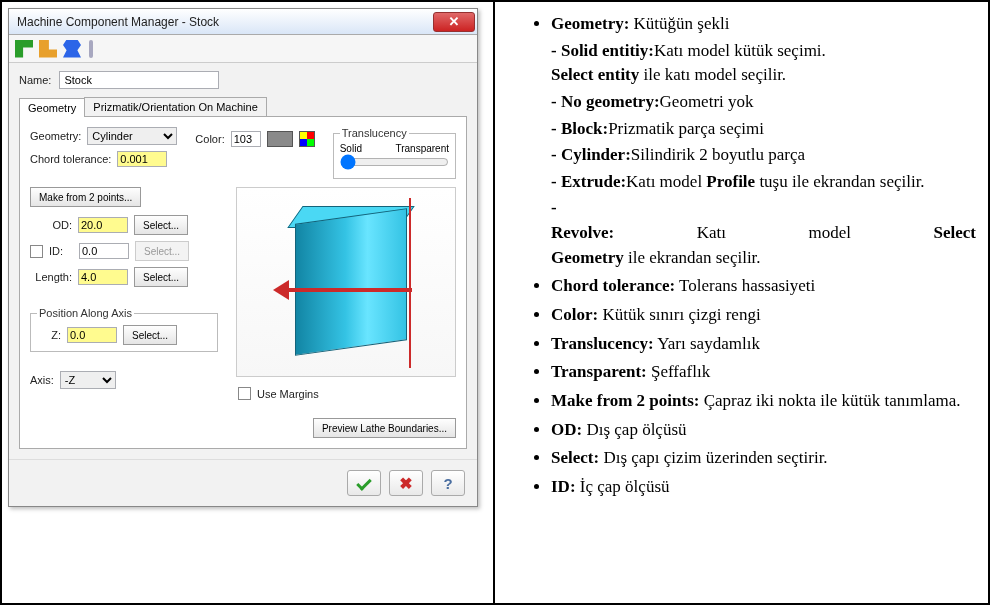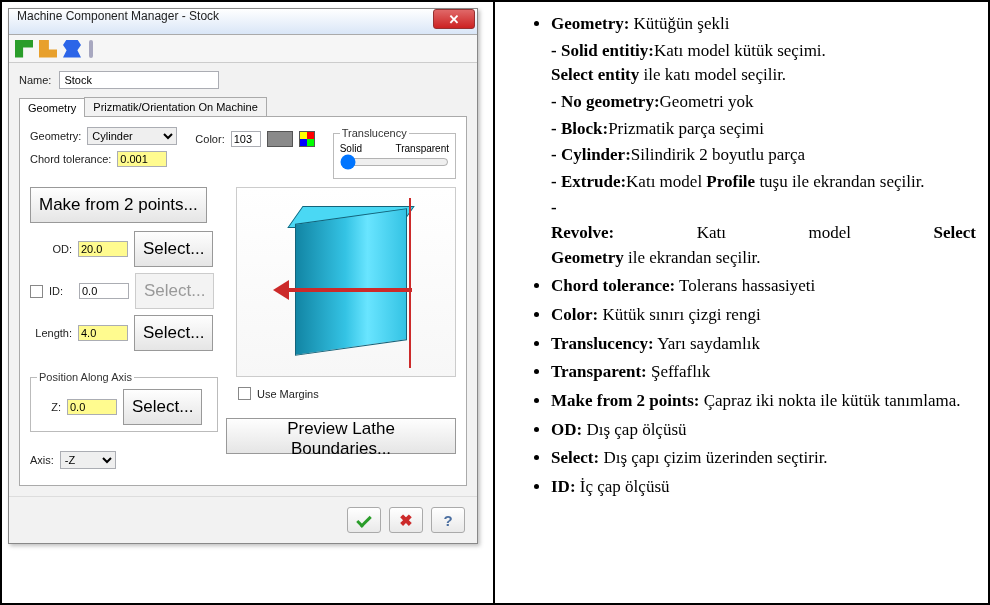--- a/index.html
+++ b/index.html
@@ -5,21 +5,21 @@
   * { box-sizing:border-box; margin:0; padding:0; }
   html,body { width:990px; height:605px; font-family:Tahoma,Arial,sans-serif; background:#fff; }
   
   .wrap { display:flex; width:990px; height:605px; border-top:2px solid #000; border-bottom:2px solid #000; }
   .cell-left  { width:495px; border-left:2px solid #000; border-right:2px solid #000; padding:6px; }
   .cell-right { width:495px; border-right:2px solid #000; padding:10px 12px; }
 
   
   .win { width:470px; border:1px solid #888; background:#f2f2f2; box-shadow:2px 2px 4px rgba(0,0,0,.25);}
   .titlebar { height:26px; background:linear-gradient(#fff,#d9e6f7); border-bottom:1px solid #aaa;
-              display:flex; font-size:12px; padding:0 0 0 8px; }
+              display:flex; align-items:center; font-size:12px; padding:0 0 0 8px; }
   .titlebar .ttl { flex:1; color:#222; }
   .closebtn { width:42px; height:20px; margin-right:2px; background:linear-gradient(#e06868,#c22);
               border:1px solid #963030; border-radius:3px; color:#fff; font-weight:bold;
               display:flex; align-items:center; justify-content:center; font-size:13px; cursor:pointer;}
   .toolbar { height:28px; background:#f6f6f6; border-bottom:1px solid #ccc;
              display:flex; align-items:center; gap:6px; padding-left:6px;}
   .tb-ico { width:18px; height:18px; }
   .ic-green{ background:#2a9d2a; clip-path:polygon(0 0,100% 0,100% 45%,45% 45%,45% 100%,0 100%);}
   .ic-orange{ background:#e8a02c; clip-path:polygon(0 0,55% 0,55% 55%,100% 55%,100% 100%,0 100%);}
   .ic-blue{ background:#2c65e8; clip-path:polygon(20% 0,80% 0,100% 30%,80% 60%,100% 100%,0 100%,20% 60%,0 30%);}
@@ -33,22 +33,22 @@
   .tab{ border:1px solid #aaa; border-bottom:none; background:#f2f2f2; padding:3px 8px;
         margin-right:-1px; cursor:pointer;}
   .tab.active{ background:#fff; position:relative; top:1px;}
 
   .panel{ border:1px solid #aaa; background:#fff; padding:10px; font-size:11px;}
 
   .row{ display:flex; align-items:center; gap:6px; margin-bottom:6px;}
   select.geo{ width:90px; height:18px; border:1px solid #abadb3; font-size:11px;}
   .yellow-in{ width:50px; height:16px; background:#fffb8f; border:1px solid #abadb3;
               font-size:11px; padding:0 2px;}
-  .btn{ height:36px; border:1px solid #999; background:linear-gradient(#fefefe,#e5e5e5);
-        font-size:17px; padding:0 8px; cursor:pointer;}
+  .btn{ height:20px; border:1px solid #999; background:linear-gradient(#fefefe,#e5e5e5);
+        font-size:10px; padding:0 8px; cursor:pointer;}
   .btn.dis{ color:#999; border-color:#ccc; background:#f3f3f3; cursor:default;}
   .chk{ width:13px; height:13px; border:1px solid #888; background:#fff;}
   fieldset.fs{ border:1px solid #bbb; padding:4px 6px 6px 6px; margin:0;}
   fieldset.fs legend{ font-size:11px; color:#333; padding:0 2px;}
   .color-sw{ width:26px; height:16px; background:#8a8a8a; border:1px solid #555;}
   .color-pick{ width:16px; height:16px; border:1px solid #555;
     background:conic-gradient(#f00 0 25%,#0f0 0 50%,#00f 0 75%,#ff0 0);}
 
   
   .preview{ position:relative; width:220px; height:190px; border:1px solid #ccc; margin-left:10px;

